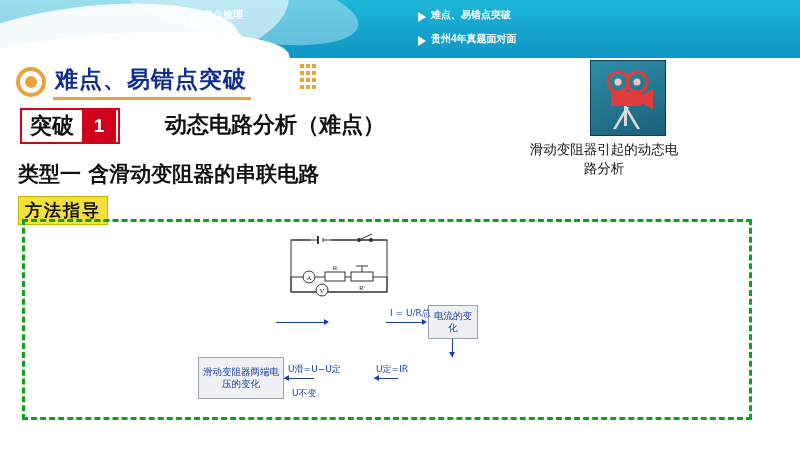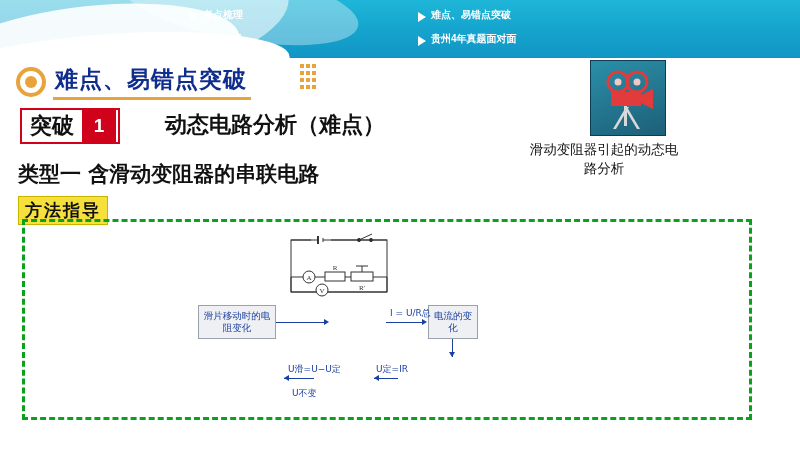--- a/index.html
+++ b/index.html
@@ -299,22 +299,22 @@
       <circle cx="37" cy="58" r="6" fill="#fff"></circle>
     </g>
     <text x="24" y="48" font-size="7" text-anchor="middle" fill="#333" font-family="Liberation Serif, serif">A</text>
     <text x="50" y="38" font-size="7" text-anchor="middle" fill="#333" font-family="Liberation Serif, serif">R</text>
     <text x="37" y="61" font-size="7" text-anchor="middle" fill="#333" font-family="Liberation Serif, serif">V</text>
     <text x="77" y="58" font-size="7" text-anchor="middle" fill="#333" font-family="Liberation Serif, serif">R′</text>
   </svg>
 </div>
 
 <div class="flow">
-  <div class="fbox f1">滑片移动时的电阻变化</div>
   <div class="fbox f3">电流的变化</div>
+  <div class="fbox f4">滑动变阻器两端电压的变化</div>
 
   <div class="arrow-line" style="left:78px;top:17px;width:48px;"></div>
   <div class="arrow-head ah-right" style="left:126px;top:14px;"></div>
   <div class="arrow-line" style="left:188px;top:17px;width:36px;"></div>
   <div class="arrow-head ah-right" style="left:224px;top:14px;"></div>
 
   <div class="arrow-line" style="left:254px;top:34px;width:1px;height:18px;"></div>
   <div class="arrow-head ah-down" style="left:251px;top:47px;"></div>
 
   <div class="arrow-line" style="left:176px;top:73px;width:24px;"></div>

